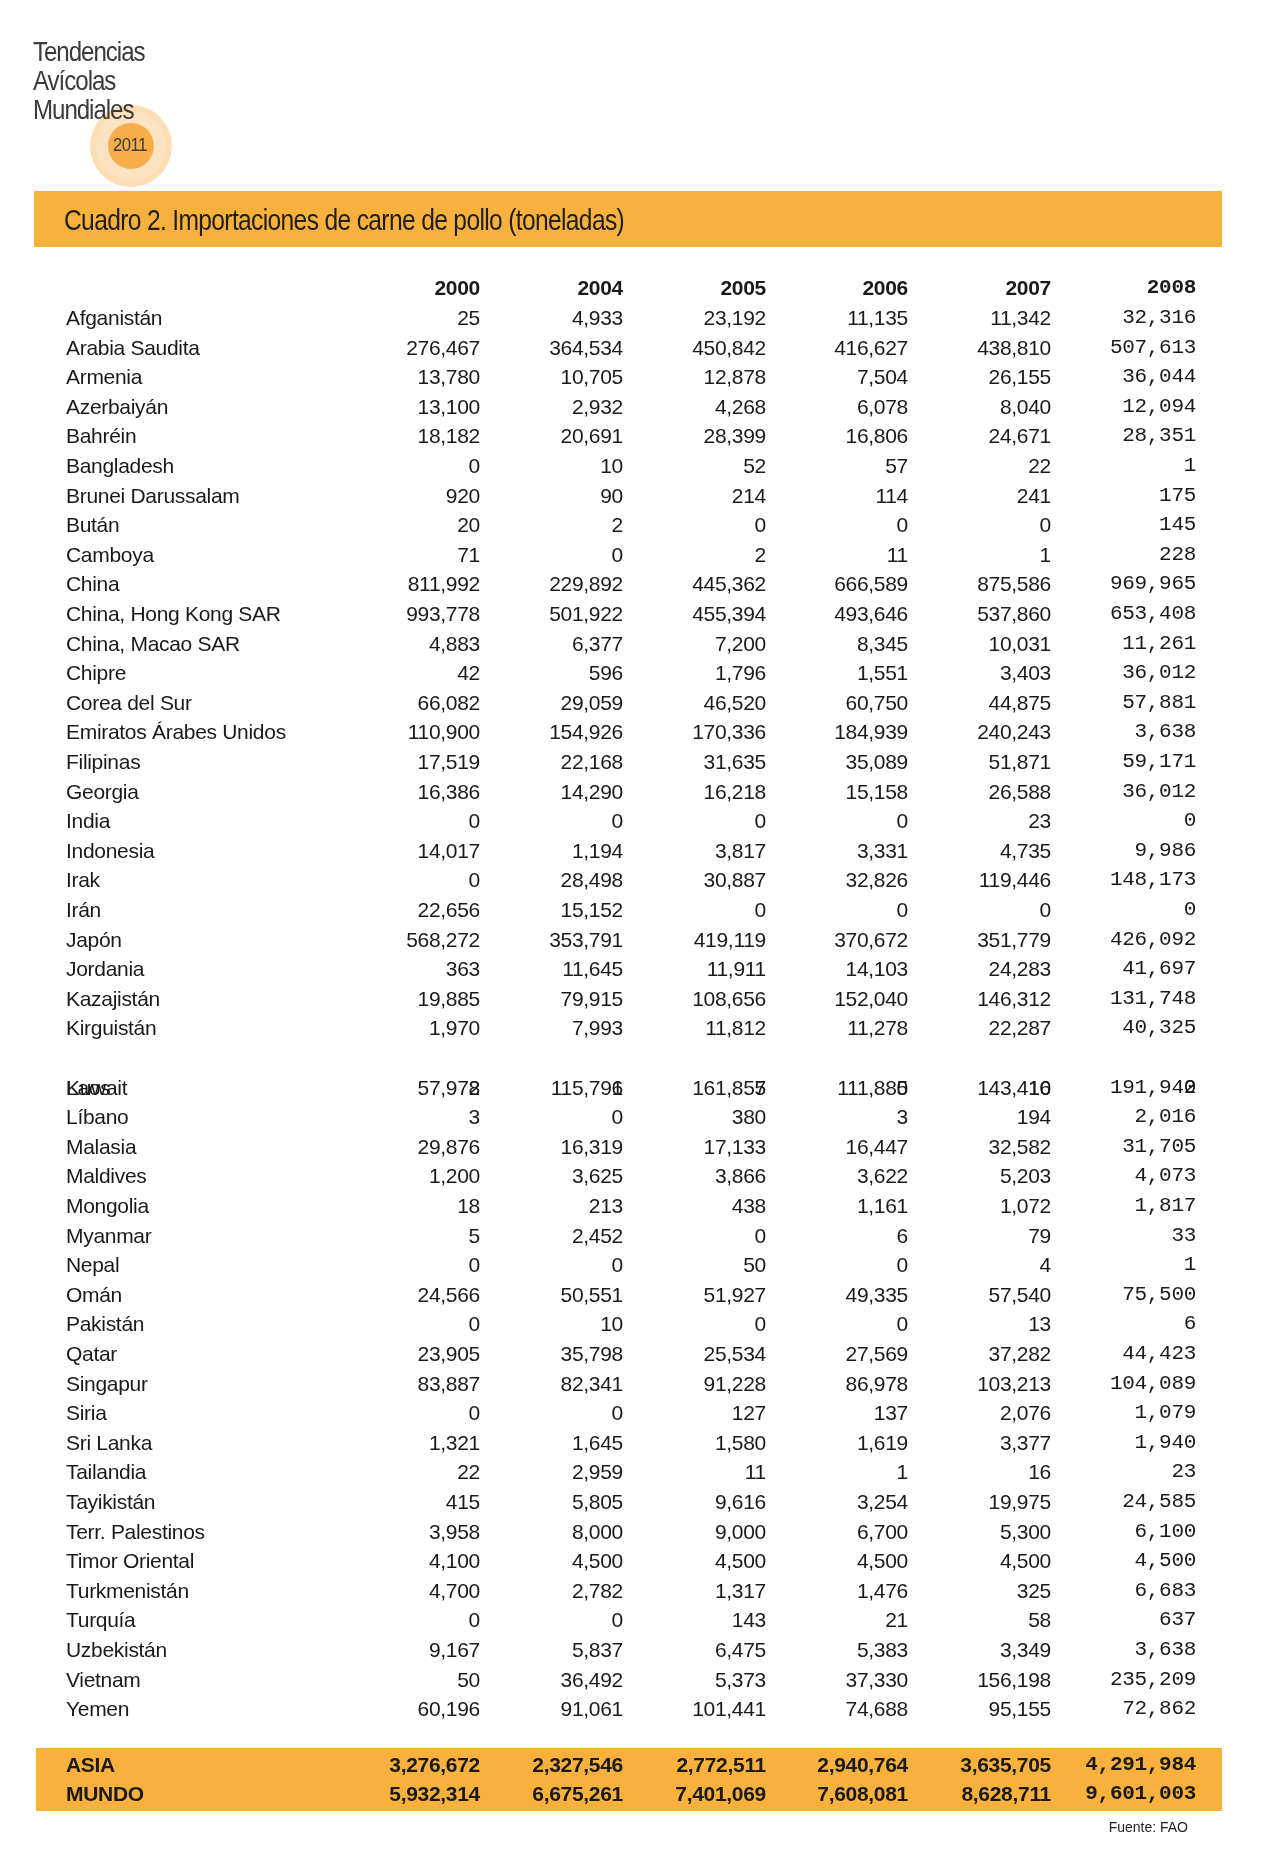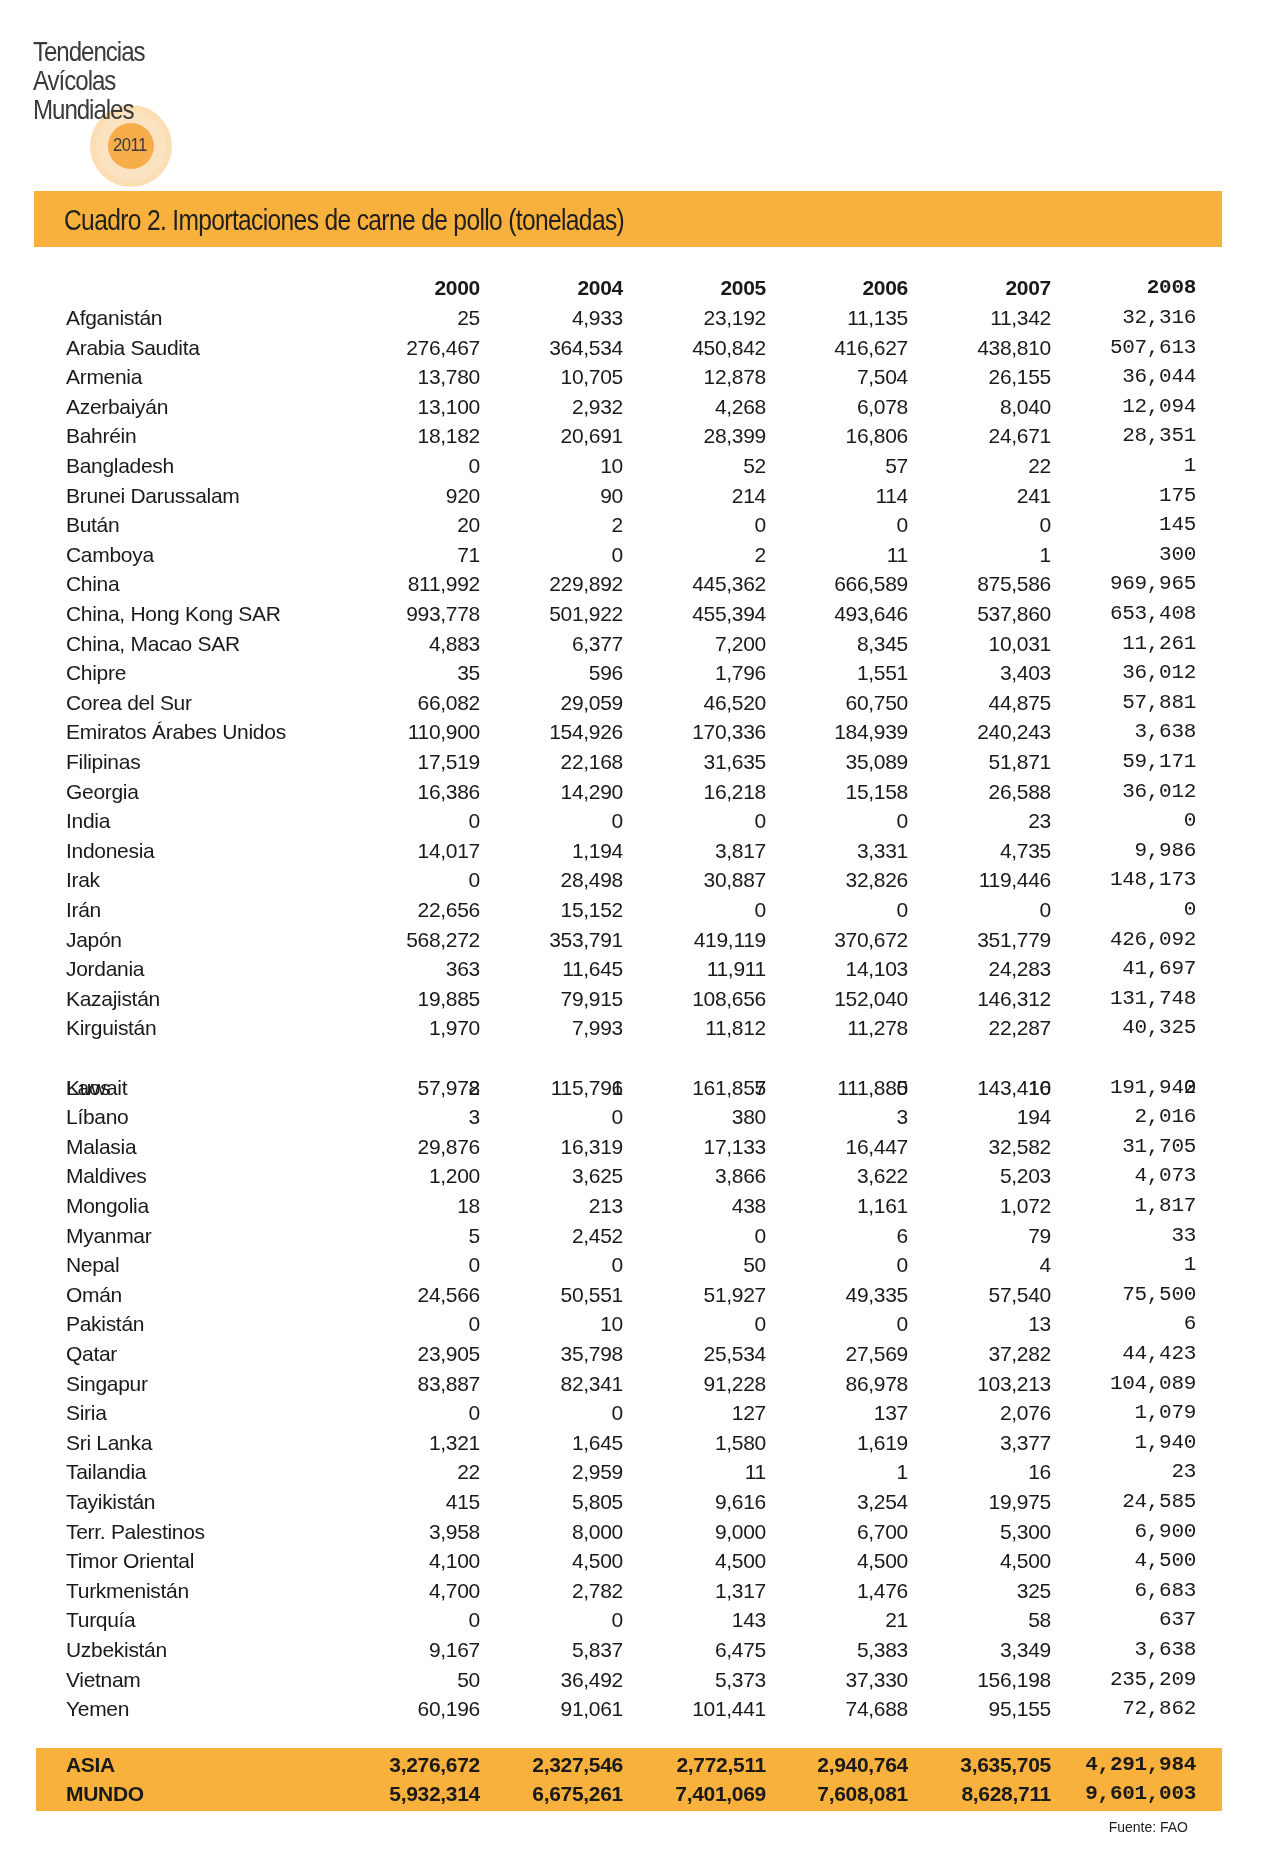--- a/index.html
+++ b/index.html
@@ -130,21 +130,21 @@
       <div class="cell num c4">0</div>
       <div class="cell num c5">145</div>
     </div>
     <div class="row" style="top: 540.8px;">
       <div class="cell name">Camboya</div>
       <div class="cell num c0">71</div>
       <div class="cell num c1">0</div>
       <div class="cell num c2">2</div>
       <div class="cell num c3">11</div>
       <div class="cell num c4">1</div>
-      <div class="cell num c5">300</div>
+      <div class="cell num c5">228</div>
     </div>
     <div class="row" style="top: 570.4px;">
       <div class="cell name">China</div>
       <div class="cell num c0">811,992</div>
       <div class="cell num c1">229,892</div>
       <div class="cell num c2">445,362</div>
       <div class="cell num c3">666,589</div>
       <div class="cell num c4">875,586</div>
       <div class="cell num c5">969,965</div>
     </div>
@@ -161,21 +161,21 @@
       <div class="cell name">China, Macao SAR</div>
       <div class="cell num c0">4,883</div>
       <div class="cell num c1">6,377</div>
       <div class="cell num c2">7,200</div>
       <div class="cell num c3">8,345</div>
       <div class="cell num c4">10,031</div>
       <div class="cell num c5">11,261</div>
     </div>
     <div class="row" style="top: 659.2px;">
       <div class="cell name">Chipre</div>
-      <div class="cell num c0">35</div>
+      <div class="cell num c0">42</div>
       <div class="cell num c1">596</div>
       <div class="cell num c2">1,796</div>
       <div class="cell num c3">1,551</div>
       <div class="cell num c4">3,403</div>
       <div class="cell num c5">36,012</div>
     </div>
     <div class="row" style="top: 688.8px;">
       <div class="cell name">Corea del Sur</div>
       <div class="cell num c0">66,082</div>
       <div class="cell num c1">29,059</div>
@@ -427,21 +427,21 @@
       <div class="cell num c4">19,975</div>
       <div class="cell num c5">24,585</div>
     </div>
     <div class="row" style="top: 1517.6px;">
       <div class="cell name">Terr. Palestinos</div>
       <div class="cell num c0">3,958</div>
       <div class="cell num c1">8,000</div>
       <div class="cell num c2">9,000</div>
       <div class="cell num c3">6,700</div>
       <div class="cell num c4">5,300</div>
-      <div class="cell num c5">6,900</div>
+      <div class="cell num c5">6,100</div>
     </div>
     <div class="row" style="top: 1547.2px;">
       <div class="cell name">Timor Oriental</div>
       <div class="cell num c0">4,100</div>
       <div class="cell num c1">4,500</div>
       <div class="cell num c2">4,500</div>
       <div class="cell num c3">4,500</div>
       <div class="cell num c4">4,500</div>
       <div class="cell num c5">4,500</div>
     </div>

